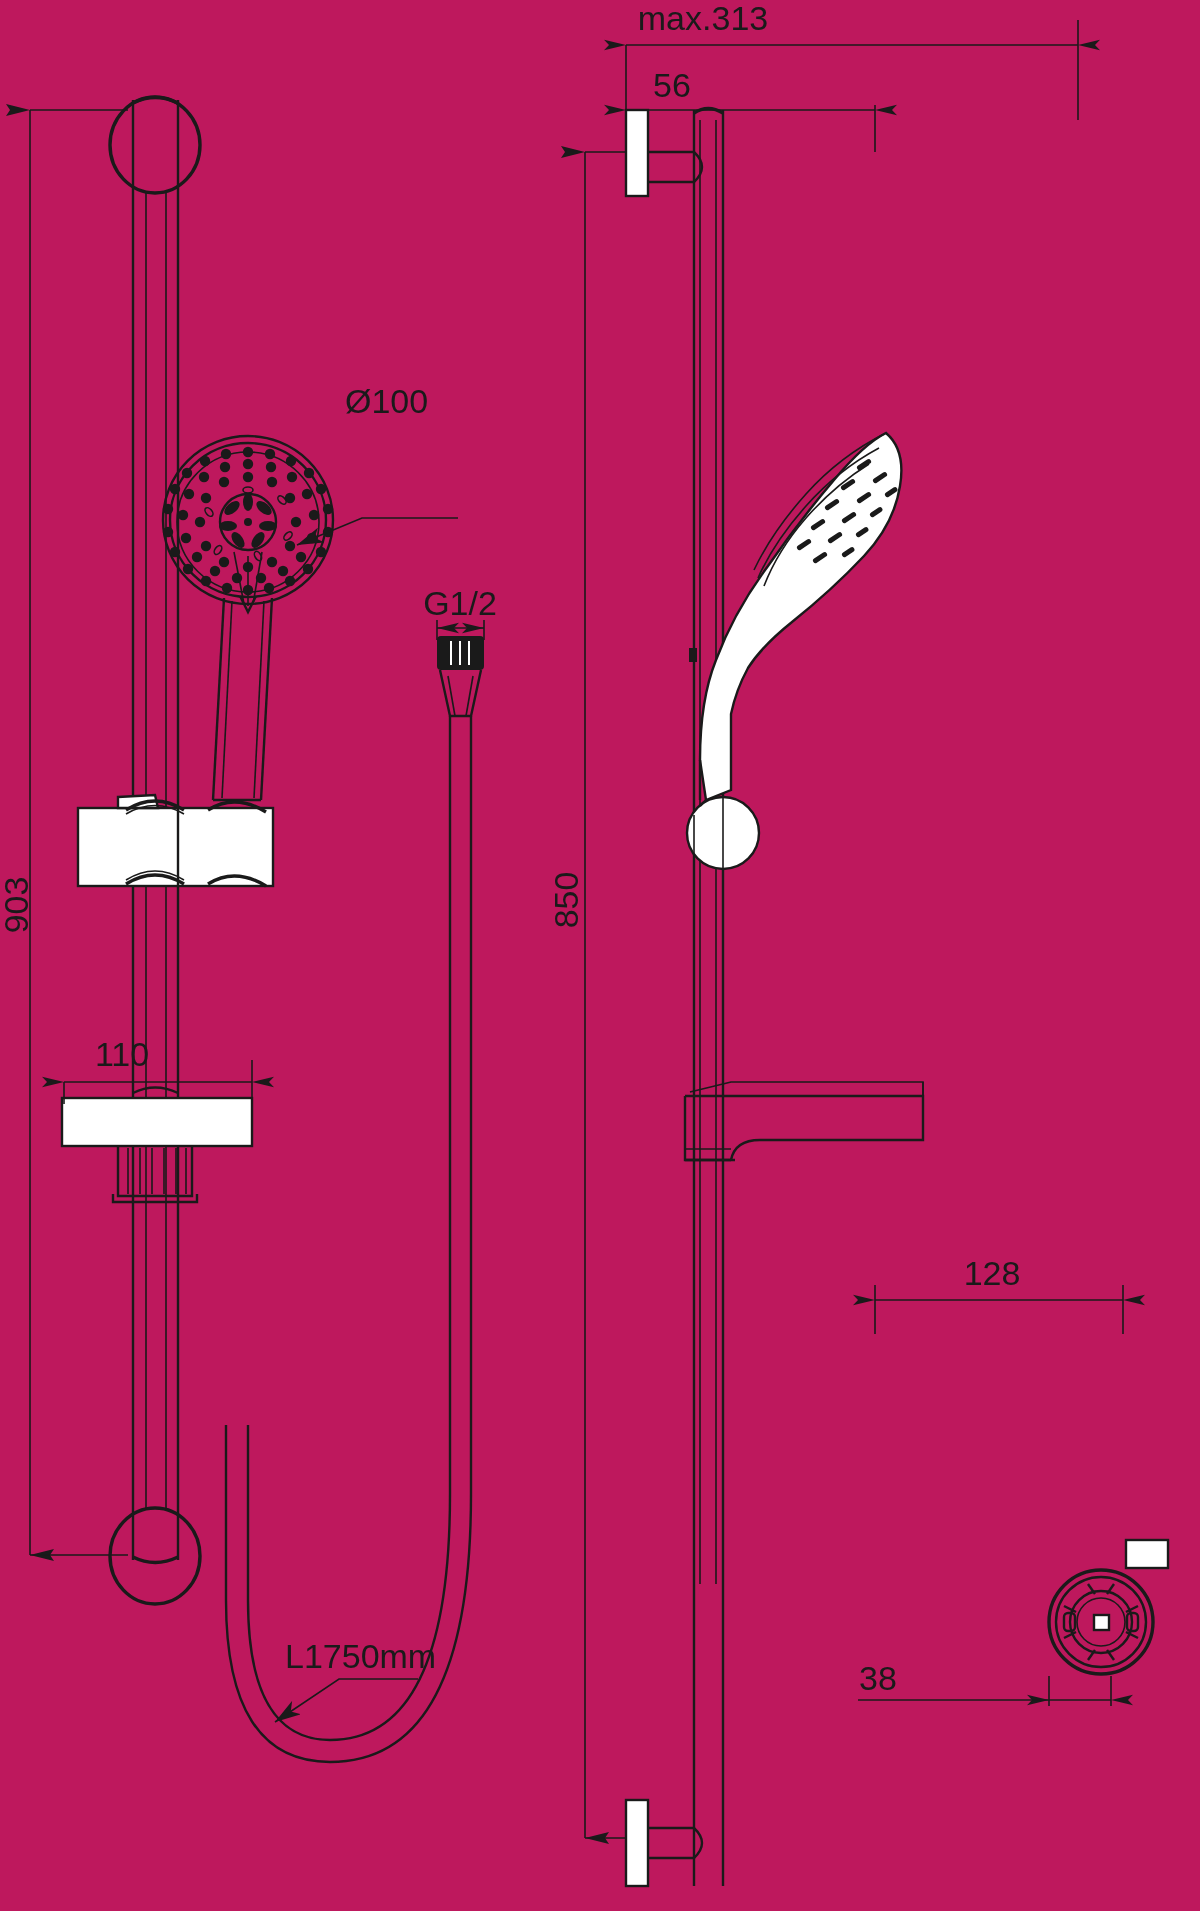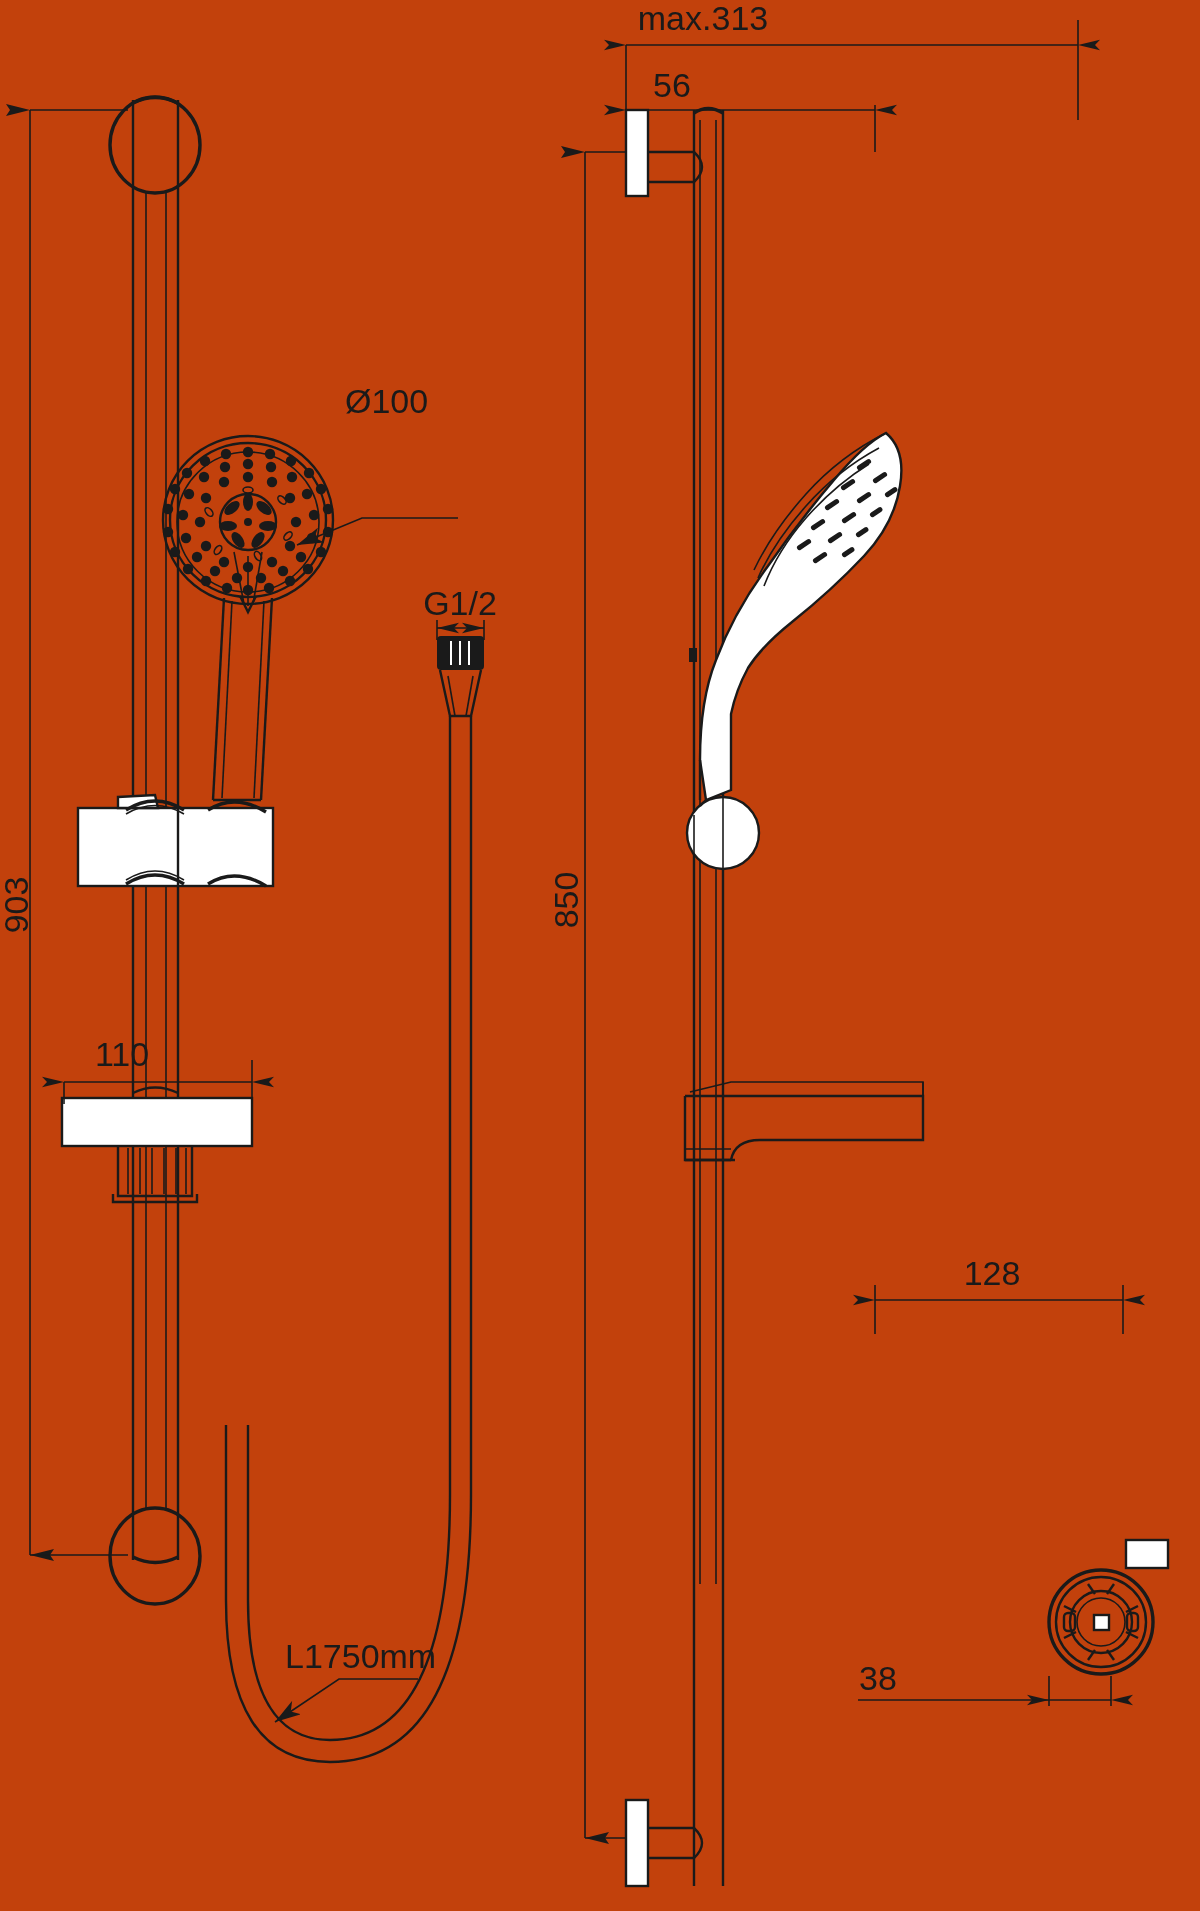--- a/index.html
+++ b/index.html
@@ -1,17 +1,17 @@
 <!DOCTYPE html>
 <html><head>
 <meta charset="utf-8">
 <style>
   html,body{margin:0;padding:0;background:#ffffff;}
   body{font-family:"Liberation Sans",sans-serif;}
-  #sheet{position:relative;width:1200px;height:1911px;background:#c2410c;overflow:hidden;}
+  #sheet{position:relative;width:1200px;height:1911px;background:#be185d;overflow:hidden;}
   #sheet svg{position:absolute;left:0;top:0;}
   .dimtext{font-family:"Liberation Sans",sans-serif;font-size:34px;fill:#1a1a1a;}
   .dimtext-v{font-family:"Liberation Sans",sans-serif;font-size:34px;fill:#1a1a1a;}
   .ln{stroke:#1a1a1a;fill:none;}
   .thin{stroke-width:1.6;}
   .med{stroke-width:2.4;}
   .thick{stroke-width:3.4;}
   .fillblk{fill:#1a1a1a;stroke:none;}
   .nofill{fill:none;}
   .whitefill{fill:#ffffff;}

